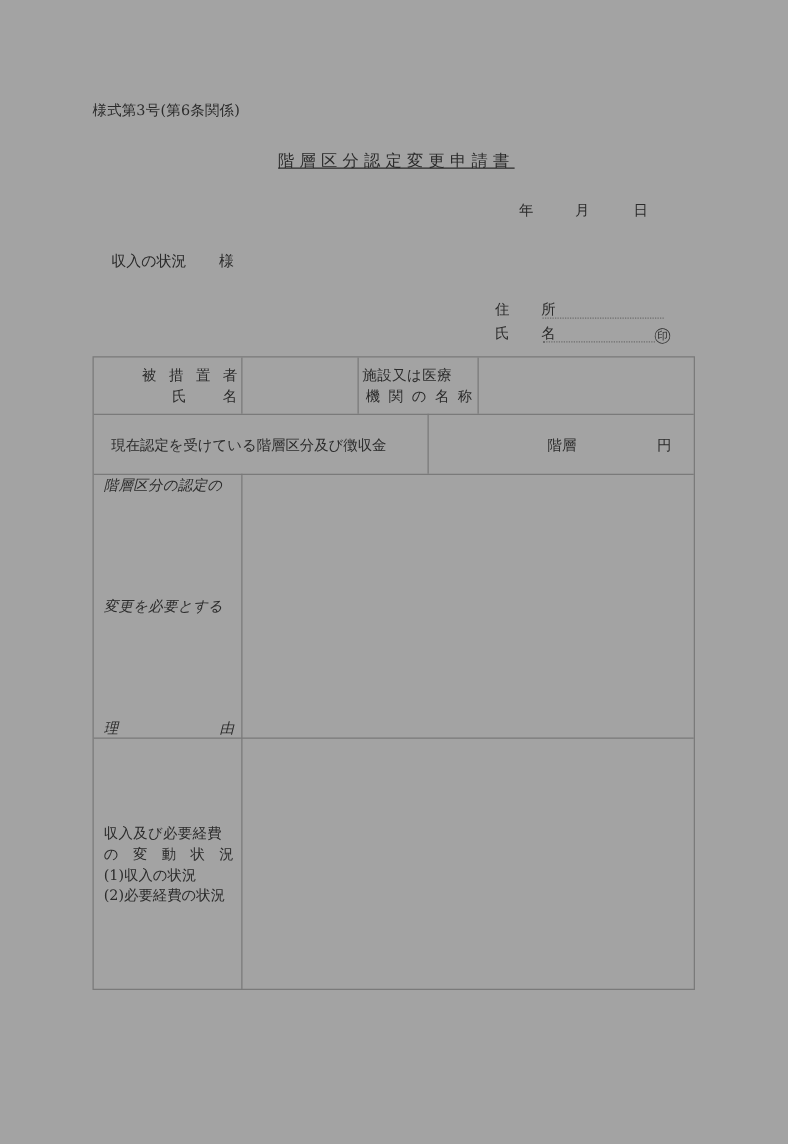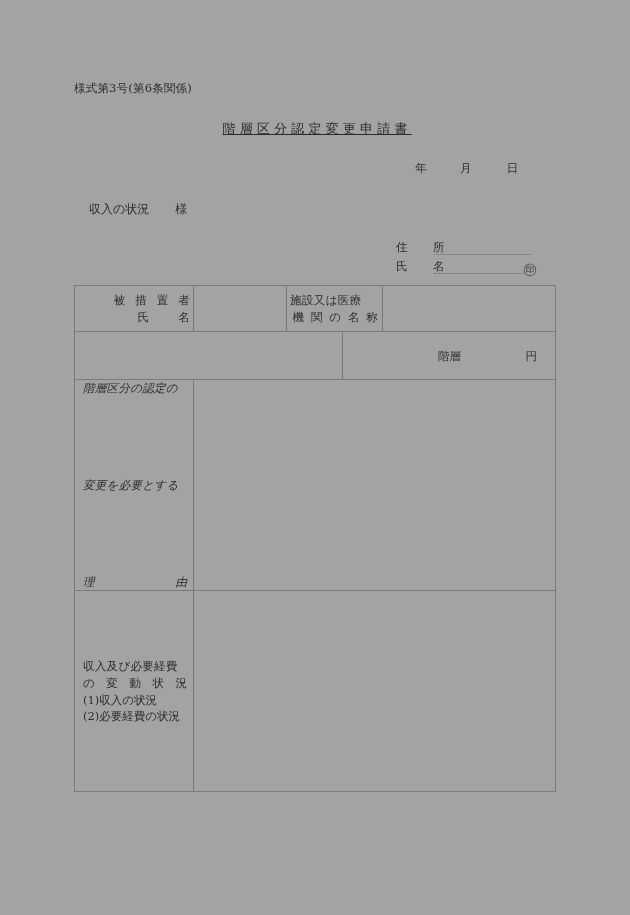--- a/index.html
+++ b/index.html
@@ -250,20 +250,21 @@
     </div>
     <div class="cell" style="left:118px; top:0; width:93px; height:45px;"></div>
 
     <div class="cell r1-label2">
       <span class="m1">施設又は医療</span>
       <span class="m2">機 関 の 名 称</span>
     </div>
     <div class="cell" style="left:307px; top:0; right:0; height:45px;"></div>
 
     <div class="cell r2-label">
+      <span>現在認定を受けている階層区分及び徴収金</span>
     </div>
     <div class="cell r2-value">
       <span class="kai">階層</span>
       <span class="yen">円</span>
     </div>
 
     <div class="cell r3-label">
       <span class="ln">階層区分の認定の</span>
       <span class="ln">変更を必要とする</span>
       <span class="ln-just">

